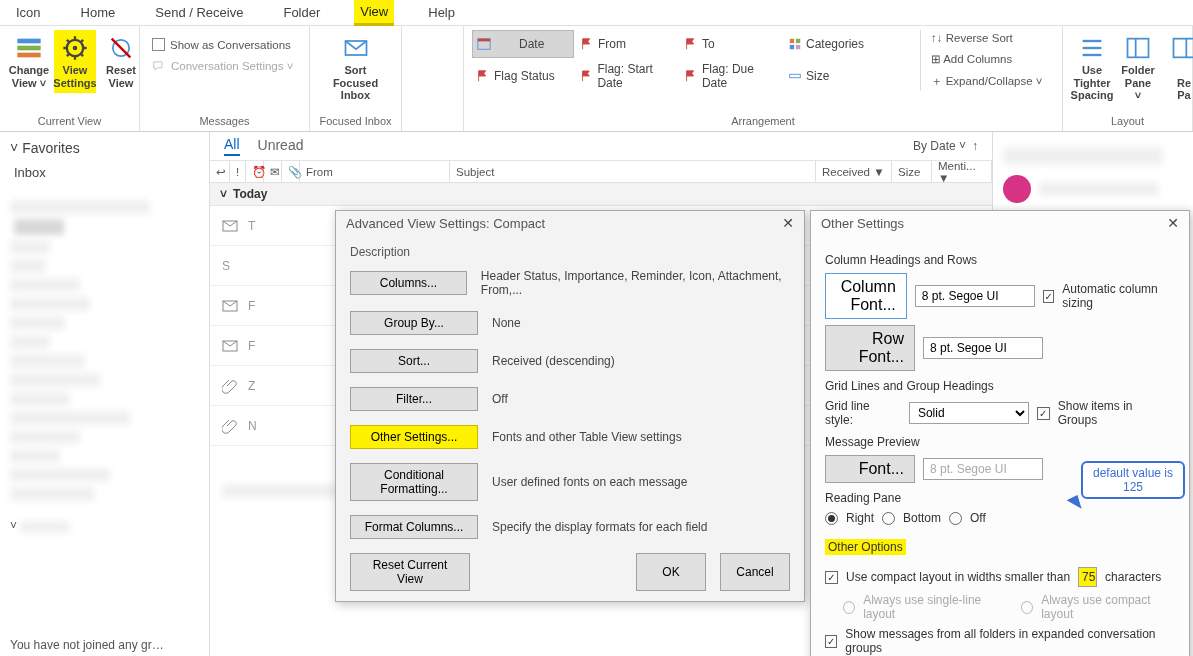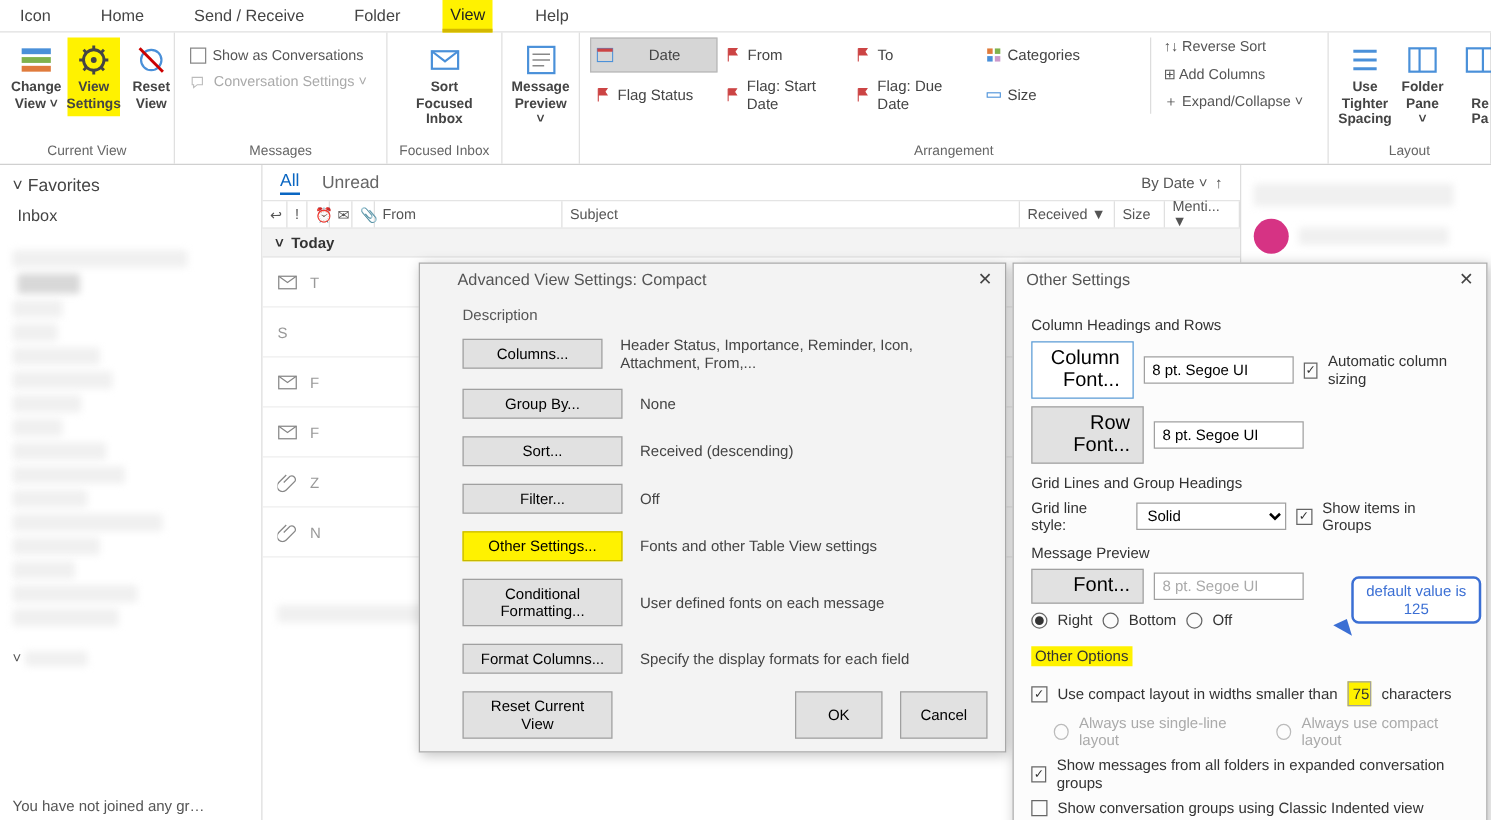--- a/index.html
+++ b/index.html
@@ -136,30 +136,20 @@
           <rect x="3" y="6" width="18" height="12" fill="none" stroke="#4a90d9" stroke-width="1.5"></rect>
           <path d="M3 6l9 7 9-7" fill="none" stroke="#4a90d9" stroke-width="1.5"></path>
         </svg>
       <span class="lbl" style="white-space:pre-line">Sort Focused
 Inbox</span>
     </div>
     <div class="ribbon-group-label">Focused Inbox</div>
   </div>
 
   <div class="ribbon-group" style="width:62px;">
-    <div class="ribbon-btn-large">
-      <svg class="ribbon-icon" viewBox="0 0 24 24">
-          <rect x="3" y="3" width="18" height="18" fill="none" stroke="#4a90d9" stroke-width="1.5"></rect>
-          <line x1="6" y1="8" x2="18" y2="8" stroke="#888"></line>
-          <line x1="6" y1="12" x2="18" y2="12" stroke="#888"></line>
-          <line x1="6" y1="16" x2="14" y2="16" stroke="#888"></line>
-        </svg>
-      <span class="lbl" style="white-space:pre-line">Message
-Preview ˅</span>
-    </div>
     <div class="ribbon-group-label">&nbsp;</div>
   </div>
 
   <div class="ribbon-group" style="flex:1;">
     <div style="display:flex; gap:8px;">
       <div class="arr-main">
         <div class="arr-cell sel">
             <svg class="arr-icon" viewBox="0 0 16 16">
               <rect x="1" y="2" width="14" height="12" fill="none" stroke="#4a90d9"></rect>
               <rect x="1" y="2" width="14" height="3" fill="#c44"></rect>
@@ -349,21 +339,21 @@
 
   <div style="width:200px; padding:10px;">
     <div class="blur" style="width:160px; height:18px"></div>
     <div style="display:flex; gap:8px; align-items:center; margin-top:10px;">
       <div style="width:28px;height:28px;border-radius:50%;background:#d63384"></div>
       <div class="blur" style="width:120px;height:14px"></div>
     </div>
   </div>
 </div>
 
-<div class="dialog" style="left:335px; top:210px; width:470px;padding-left:20px;">
+<div class="dialog" style="left:335px; top:210px; width:470px;">
   <div class="dlg-title">
       <span>Advanced View Settings: Compact</span>
       <span class="dlg-close">✕</span>
     </div>
   <div class="dlg-body">
     <div style="font-size:12px;color:#555;margin-bottom:10px">Description</div>
     <div id="adv-rows">
         <div class="dlg-row">
           <button class="dlg-btn">Columns...</button>
           <div class="dlg-desc">Header Status, Importance, Reminder, Icon, Attachment, From,...</div>
@@ -428,20 +418,21 @@
       <label class="os-row" style="margin:0">
           <span class="os-chk">✓</span>
           <span>Show items in Groups</span>
         </label>
     </div>
     <div class="os-section">Message Preview</div>
     <div class="os-row">
       <button class="os-btn">Font...</button>
       <input class="os-input" style="color: rgb(170, 170, 170);" value="8 pt. Segoe UI">
     </div>
+    <div class="os-section">Reading Pane</div>
     <div class="os-row">
       <label class="os-row" style="margin:0">
           <span class="os-rad">
             <span class="dot"></span>
           </span>
           <span>Right</span>
         </label>
       <label class="os-row" style="margin:0">
           <span class="os-rad"></span>
           <span>Bottom</span>

